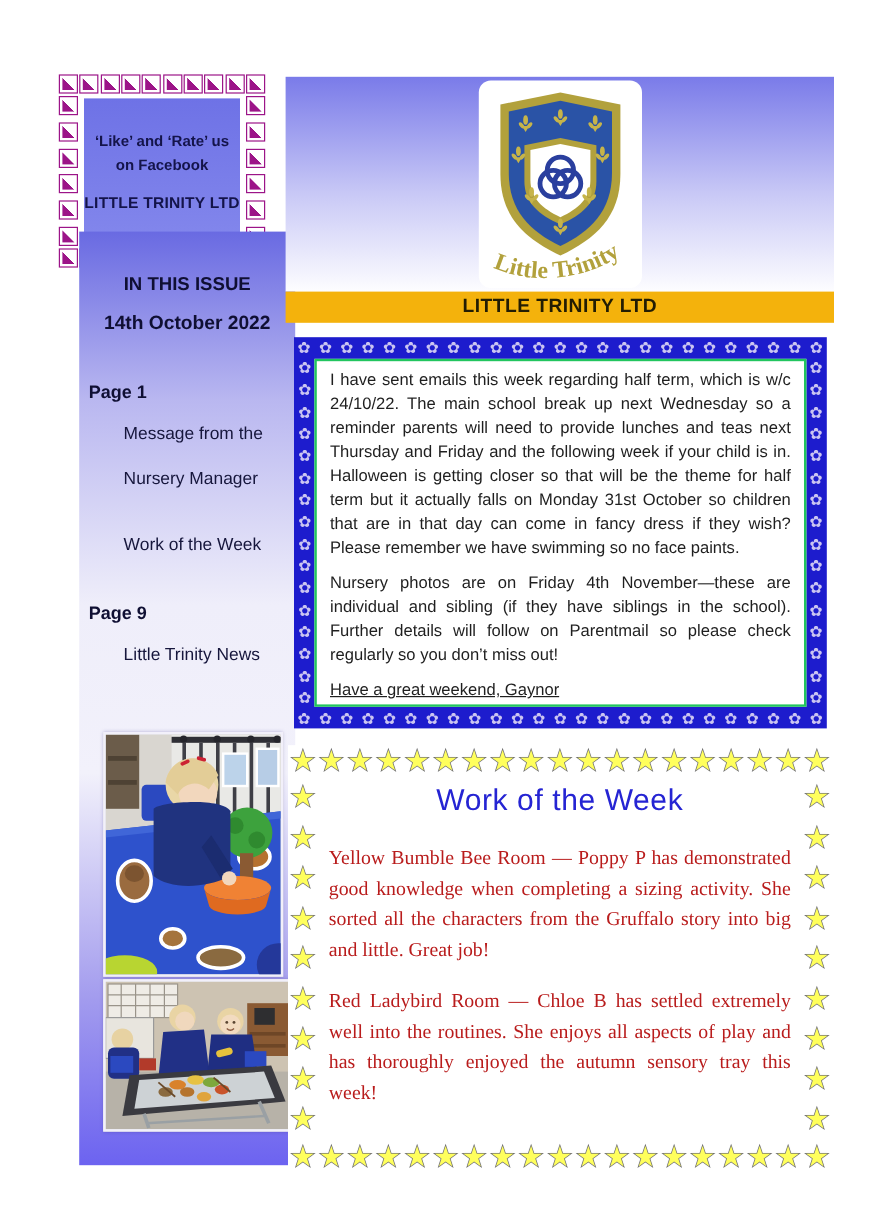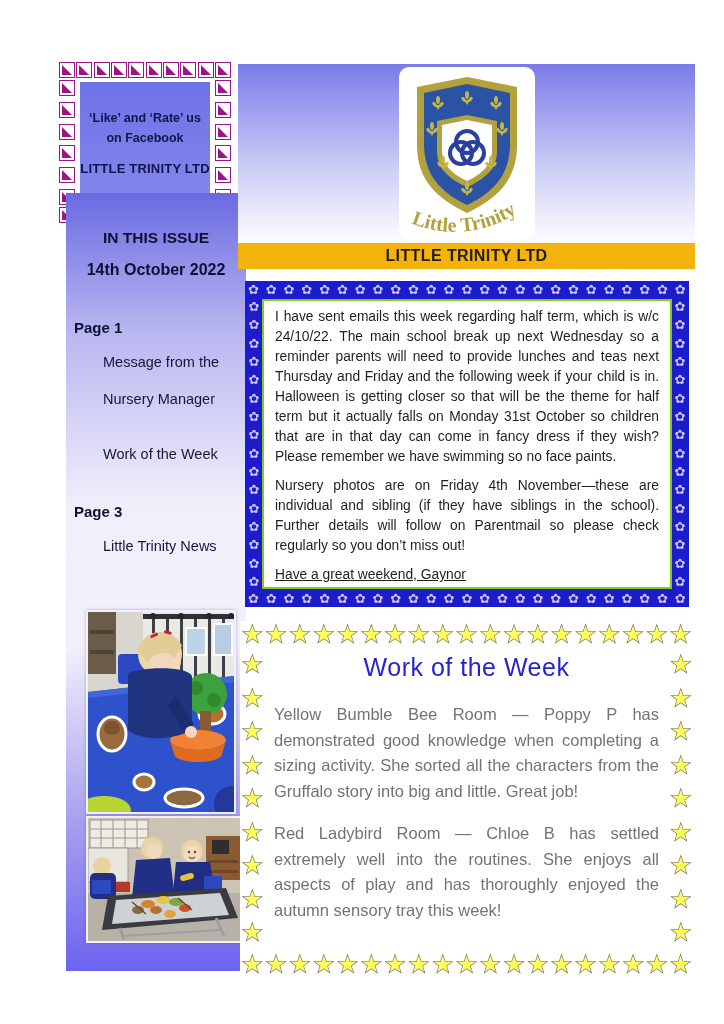--- a/index.html
+++ b/index.html
@@ -1,21 +1,21 @@
 <!DOCTYPE html>
 <html><head>
 <meta charset="utf-8">
 <title>LITTLE TRINITY LTD</title>
 <style>
   html,body{margin:0;padding:0;background:#ffffff;}
   #page{position:relative;width:724px;height:1024px;background:#fff;overflow:hidden;
         font-family:"Liberation Sans",sans-serif;color:#222;}
 
   
-  #fb-box{position:absolute;left:59px;top:62px;width:172px;height:161px;background:#fff;}
+  #fb-box{position:absolute;left:49px;top:62px;width:172px;height:161px;background:#fff;}
   .tile-row{position:absolute;left:0;right:0;display:flex;justify-content:space-between;}
   .tile-row.top{top:0;} .tile-row.bottom{bottom:0;}
   .tile-col{position:absolute;top:18px;bottom:18px;display:flex;flex-direction:column;justify-content:space-between;}
   .tile-col.left{left:0;} .tile-col.right{right:0;}
   .tile{display:block;width:14px;height:14px;border:1px solid #9c1488;background:#fff;position:relative;}
   .tile::after{content:"";position:absolute;inset:2px;
                background:linear-gradient(45deg,#9c1488 49.5%,rgba(0,0,0,0) 50.5%);}
   .fb-inner{position:absolute;inset:20px 21px;background:linear-gradient(180deg,#6e72e6,#8387ec);
             display:flex;flex-direction:column;align-items:center;justify-content:center;
             text-align:center;color:#14144a;}
@@ -48,38 +48,38 @@
   #banner span{font-weight:bold;font-size:16px;color:#231d03;letter-spacing:.4px;}
 
   
   #msg{position:absolute;left:245px;top:281px;width:444px;height:326px;background:#1d1ccd;}
   .fl-strip{position:absolute;color:#cbc5f1;font-size:13px;}
   .fl-strip span{line-height:17px;}
   .fl-top{top:0;left:3px;right:3px;height:17px;display:flex;justify-content:space-between;}
   .fl-bottom{bottom:0;left:3px;right:3px;height:17px;display:flex;justify-content:space-between;}
   .fl-left{left:1px;top:17px;bottom:17px;width:16px;display:flex;flex-direction:column;justify-content:space-between;align-items:center;}
   .fl-right{right:1px;top:17px;bottom:17px;width:16px;display:flex;flex-direction:column;justify-content:space-between;align-items:center;}
-  .msg-inner{position:absolute;inset:18px 17px;background:#fff;border:2px solid #84cc16;
+  .msg-inner{position:absolute;inset:18px 17px;background:#fff;border:2px solid #22c55e;
              padding:6px 11px;overflow:hidden;}
   .msg-inner p{margin:0 0 9px;font-size:13.8px;line-height:1.45;text-align:justify;color:#1f1f1f;}
   .msg-inner p:last-child{margin-bottom:0;text-decoration:underline;}
 
   
   #stars{position:absolute;left:240px;top:621px;width:453px;height:358px;background:#fff;}
   .st-strip{position:absolute;}
   .st-strip span{font-size:23px;line-height:26px;color:#ffff5c;
                  -webkit-text-stroke:1.2px #6e6e6e;paint-order:stroke fill;
                  text-shadow:0 0 1px #777;}
   .st-top{top:0;left:2px;right:2px;display:flex;justify-content:space-between;}
   .st-bottom{bottom:2px;left:2px;right:2px;display:flex;justify-content:space-between;}
   .st-left{left:2px;top:30px;bottom:34px;width:26px;display:flex;flex-direction:column;justify-content:space-between;align-items:flex-start;}
   .st-right{right:2px;top:30px;bottom:34px;width:26px;display:flex;flex-direction:column;justify-content:space-between;align-items:flex-end;}
   .work-content{position:absolute;inset:28px 34px 38px;}
   .work-title{margin:4px 0 20px;text-align:center;color:#2524d3;font-size:25px;font-weight:normal;letter-spacing:.5px;}
-  .work-content p{margin:0 0 17px;font-size:16.5px;line-height:1.55;text-align:justify;color:#737373;}
+  .work-content p{margin:0 0 17px;font-size:16.5px;line-height:1.55;text-align:justify;color:#b91c1c;font-family:Liberation Serif, serif;}
 </style>
 </head>
 <body>
 
 <div id="page">
 
   <div id="fb-box">
     <div class="tile-row top">
         <span class="tile"></span>
         <span class="tile"></span>
@@ -129,21 +129,21 @@
 
   <div id="side-panel">
     <div class="issue-h">IN THIS ISSUE</div>
     <div class="issue-d">14th October 2022</div>
 
     <div class="toc">
       <div class="page-label">Page 1</div>
       <div class="toc-item">Message from the</div>
       <div class="toc-item">Nursery Manager</div>
       <div class="toc-item gap">Work of the Week</div>
-      <div class="page-label" style="margin-top:38px;">Page 3</div>
+      <div class="page-label" style="margin-top:38px;">Page 9</div>
       <div class="toc-item">Little Trinity News</div>
     </div>
 
     <figure class="photo" id="photo1" style="margin:0;" aria-label="Toddler sorting Gruffalo story characters into an orange bowl at a blue table">
       <svg width="146" height="200" viewBox="0 0 146 200">
         <rect x="0" y="0" width="146" height="80" fill="#d9d6d0"></rect>
         <rect x="0" y="0" width="28" height="62" fill="#6b5c4a"></rect>
         <rect x="2" y="18" width="24" height="4" fill="#4e4234"></rect>
         <rect x="2" y="38" width="24" height="4" fill="#4e4234"></rect>
         <rect x="55" y="0" width="91" height="72" fill="#e9e9e6"></rect>

